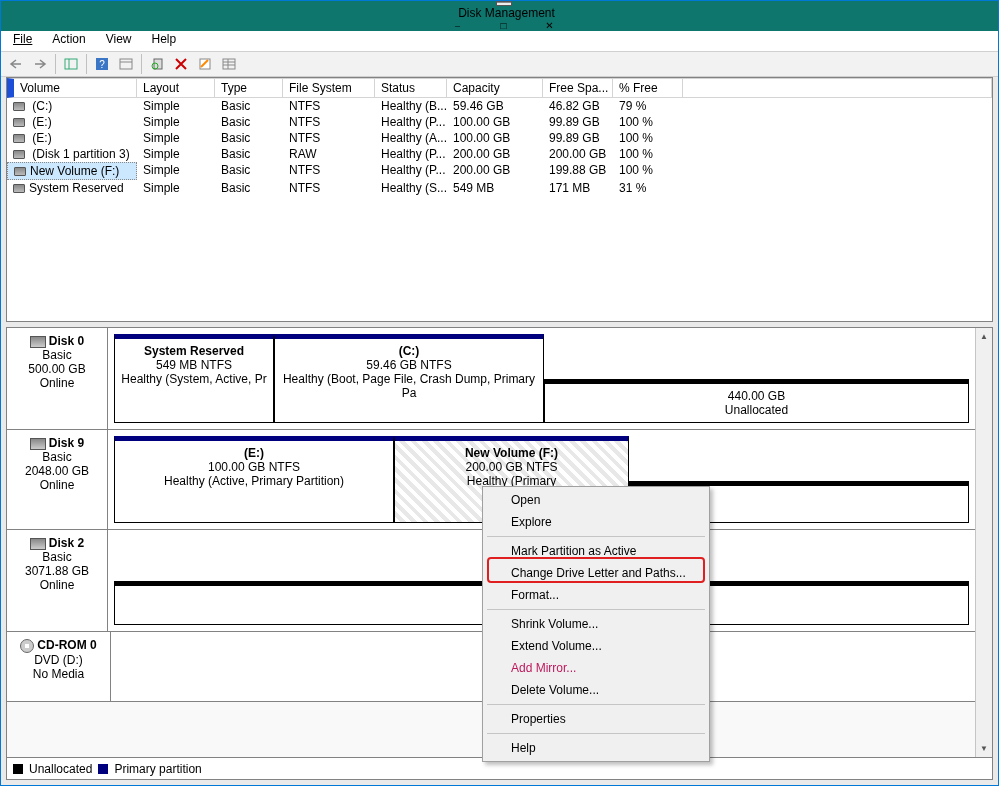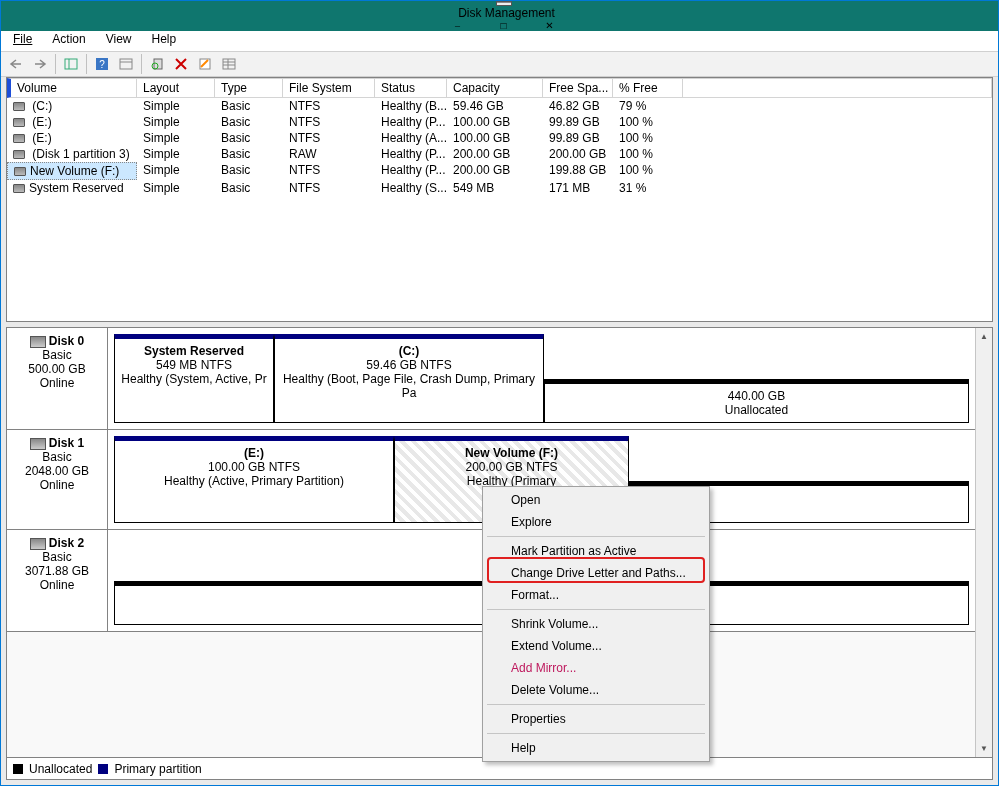--- a/index.html
+++ b/index.html
@@ -11,21 +11,21 @@
   .titlebar .ctrls div { width:46px; display:flex; align-items:center; justify-content:center; font-family:"Segoe UI Symbol"; font-size:10px;}
   .menubar { height:20px; display:flex; align-items:flex-start; padding:0 4px; gap:4px;}
   .menubar span{ padding:1px 8px;}
   .toolbar { height:26px; border-top:1px solid #d0d0d0; border-bottom:1px solid #d0d0d0; display:flex; align-items:center; padding:0 4px; gap:2px; background:#f2f2f2;}
   .tbtn{width:22px;height:22px;display:flex;align-items:center;justify-content:center;border:1px solid transparent;}
   .tsep{width:1px; height:20px; background:#c0c0c0; margin:0 2px;}
   .content{flex:1; display:flex; flex-direction:column; border:5px solid #eaeaea; border-top:none;}
   .volumes{border:1px solid #828282; background:#fff; height:245px; overflow:auto;}
   .vhdr{display:grid; grid-template-columns:130px 78px 68px 92px 72px 96px 70px 70px 1fr; background:#fff;}
   .vhdr div{border:1px solid #d4d4d4; border-left:none; padding:2px 6px; background:#fff; font-size:12px; white-space:nowrap; overflow:hidden;}
-  .vhdr div:first-child{border-left:4px solid #1d4ed8;}
+  .vhdr div:first-child{border-left:7px solid #1d4ed8;}
   .vrow{display:grid; grid-template-columns:130px 78px 68px 92px 72px 96px 70px 70px 1fr; }
   .vrow div{padding:1px 6px; white-space:nowrap; overflow:hidden; font-size:12px;}
   .vico{display:inline-block;width:12px;height:9px;background:linear-gradient(#888,#bbb);border:1px solid #555;border-radius:1px;margin-right:4px;vertical-align:middle;position:relative;}
   .vrow.sel div:first-child{background:#cce8ff; border:1px dotted #888;}
   .splitter{height:5px; background:#eaeaea;}
   .graphical{flex:1; border:1px solid #828282; background:#f9f9f9; display:flex;text-align:center;}
   .gscroll{flex:1; overflow:auto;}
   .diskrow{display:flex; border-bottom:1px solid #828282; min-height:100px; background:#fff;}
   .diskrow.short{min-height:70px;}
   .diskhead{width:104px; border-right:1px solid #828282; padding:6px; font-size:12px; background:#fff;}
@@ -214,33 +214,37 @@
       <div class="gscroll" id="gscroll">
           <div class="diskrow">
             <div class="diskhead"><span class="dico"></span><b>Disk 0</b><br>Basic<br>500.00 GB<br>Online</div>
             <div class="diskbody">
               <div class="part" style="width:160px"><b>System Reserved</b><br>549 MB NTFS<br>Healthy (System, Active, Pr</div>
               <div class="part" style="width:270px"><b> (C:)</b><br>59.46 GB NTFS<br>Healthy (Boot, Page File, Crash Dump, Primary Pa</div>
               <div class="part unalloc" style="width:425px">440.00 GB<br>Unallocated</div>
             </div>
           </div>
           <div class="diskrow">
-            <div class="diskhead"><span class="dico"></span><b>Disk 1</b><br>Basic<br>2048.00 GB<br>Online</div>
+            <div class="diskhead"><span class="dico"></span><b>Disk 9</b><br>Basic<br>2048.00 GB<br>Online</div>
             <div class="diskbody">
               <div class="part" style="width:280px"><b> (E:)</b><br>100.00 GB NTFS<br>Healthy (Active, Primary Partition)</div>
               <div class="part sel" style="width:235px"><b>New Volume  (F:)</b><br>200.00 GB NTFS<br>Healthy (Primary</div>
               <div class="part unalloc" style="width:340px"></div>
             </div>
           </div>
           <div class="diskrow">
             <div class="diskhead"><span class="dico"></span><b>Disk 2</b><br>Basic<br>3071.88 GB<br>Online</div>
             <div class="diskbody">
               <div class="part unalloc" style="width:855px">3071.88 GB<br>Unallocated</div>
             </div>
           </div>
+          <div class="diskrow short">
+            <div class="diskhead"><span class="dvdico"></span><b>CD-ROM 0</b><br>DVD (D:)<br>No Media</div>
+            <div class="diskbody"></div>
+          </div>
         </div>
       <div class="vscroll">
         <div class="arr">▲</div>
         <div style="flex:1"></div>
         <div class="arr">▼</div>
       </div>
     </div>
 
     <div class="legend">
       <span class="sw" style="background:#000"></span>

